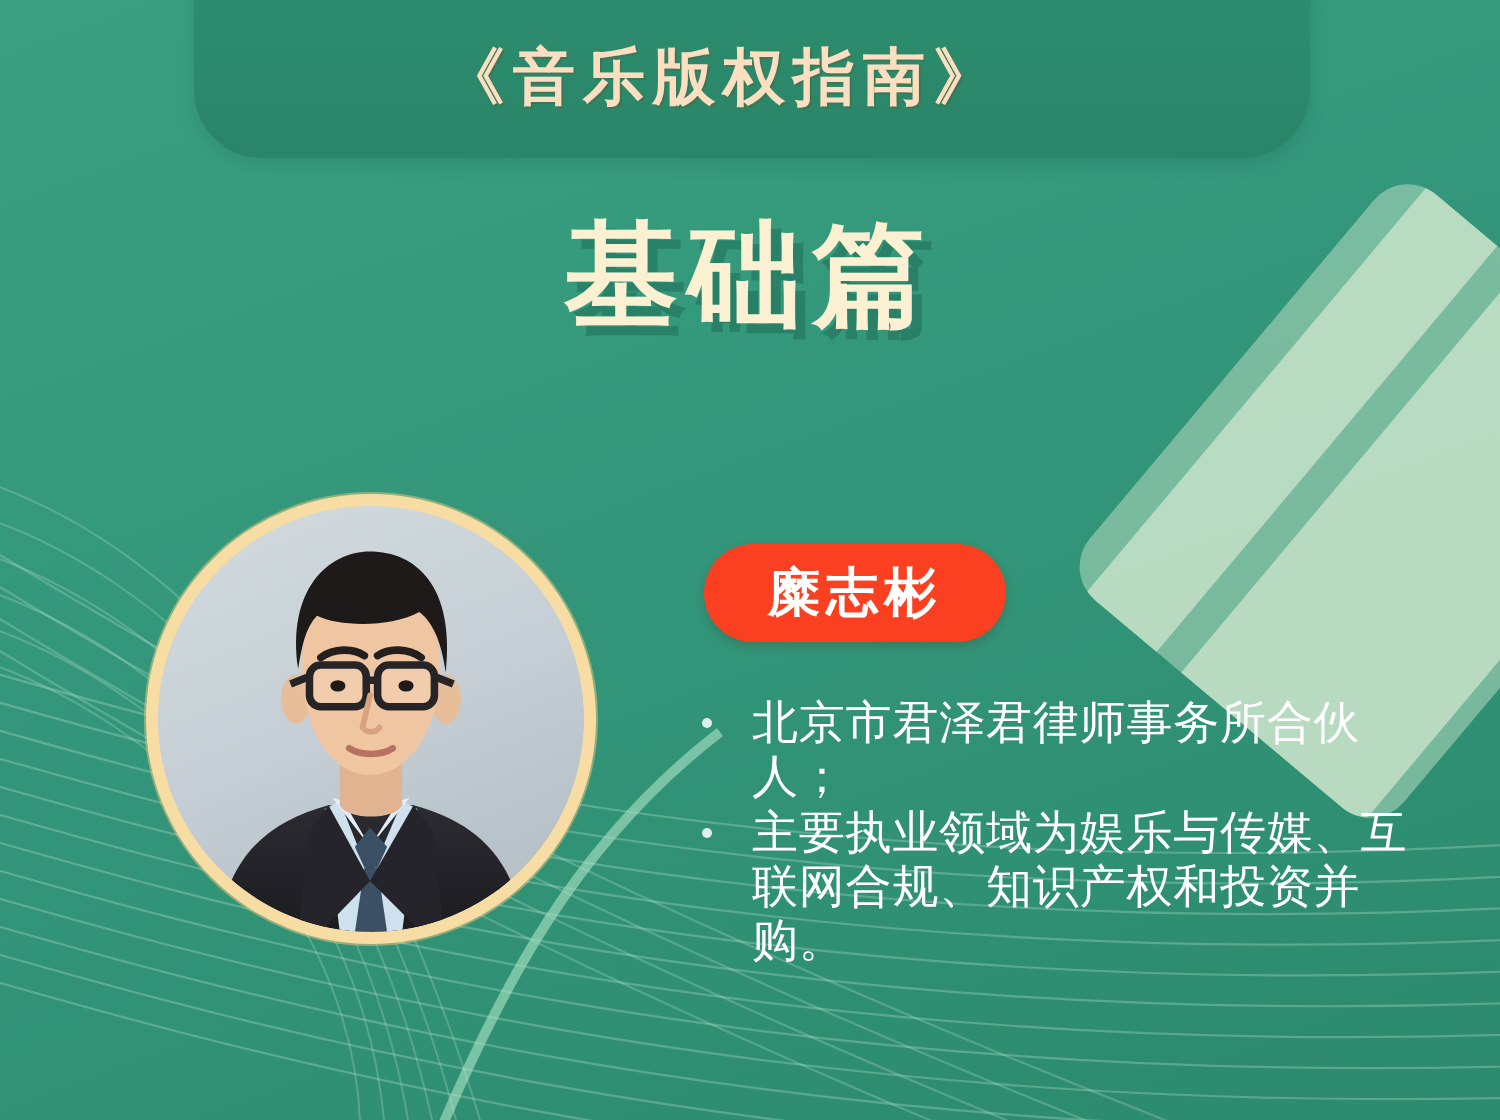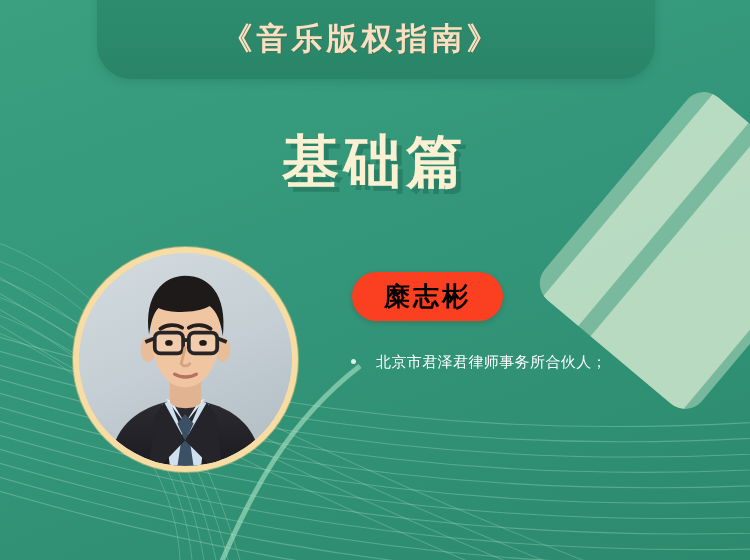--- a/index.html
+++ b/index.html
@@ -91,21 +91,21 @@
     letter-spacing: 4px;
     color: #fbdfc0;
     text-shadow: 1px 1px 0 rgba(120, 60, 20, 0.22);
     white-space: nowrap;
   }
 
   
   .poster-heading {
     position: absolute;
     left: 0;
-    top: 124px;
+    top: 100px;
     width: 750px;
     text-align: center;
     font-size: 57px;
     font-weight: bold;
     letter-spacing: 5px;
     color: #fcf0d3;
     text-shadow: 5px 5px 0 rgba(22, 92, 72, 0.38);
     white-space: nowrap;
   }
 
@@ -135,21 +135,21 @@
 
   
   .name-badge {
     position: absolute;
     left: 352px;
     top: 272px;
     width: 151px;
     height: 49px;
     border-radius: 25px;
     background: #fa4021;
-    color: #000000;
+    color: #ffffff;
     font-size: 26px;
     font-weight: bold;
     letter-spacing: 3px;
     display: flex;
     align-items: center;
     justify-content: center;
     box-shadow: 0 2px 5px rgba(90, 25, 10, 0.20);
   }
 
   
@@ -159,21 +159,21 @@
     top: 348px;
     width: 362px;
     margin: 0;
     padding: 0;
     list-style: none;
   }
   .bio-item {
     position: relative;
     padding-left: 30px;
     color: #ffffff;
-    font-size: 15px;
+    font-size: 23px;
     line-height: 27px;
     letter-spacing: 0.4px;
     margin-bottom: 1px;
   }
   .bio-item .dot {
     position: absolute;
     left: 5px;
     top: 11px;
     width: 5px;
     height: 5px;
@@ -296,15 +296,19 @@
     </div>
   </div>
 
   <div class="name-badge">糜志彬</div>
 
   <ul class="bio-list">
     <li class="bio-item">
       <span class="dot"></span>
       <span>北京市君泽君律师事务所合伙人；</span>
     </li>
+    <li class="bio-item">
+      <span class="dot"></span>
+      <span>主要执业领域为娱乐与传媒、互联网合规、知识产权和投资并购。</span>
+    </li>
   </ul>
 
 </div>
 
 </body></html>

